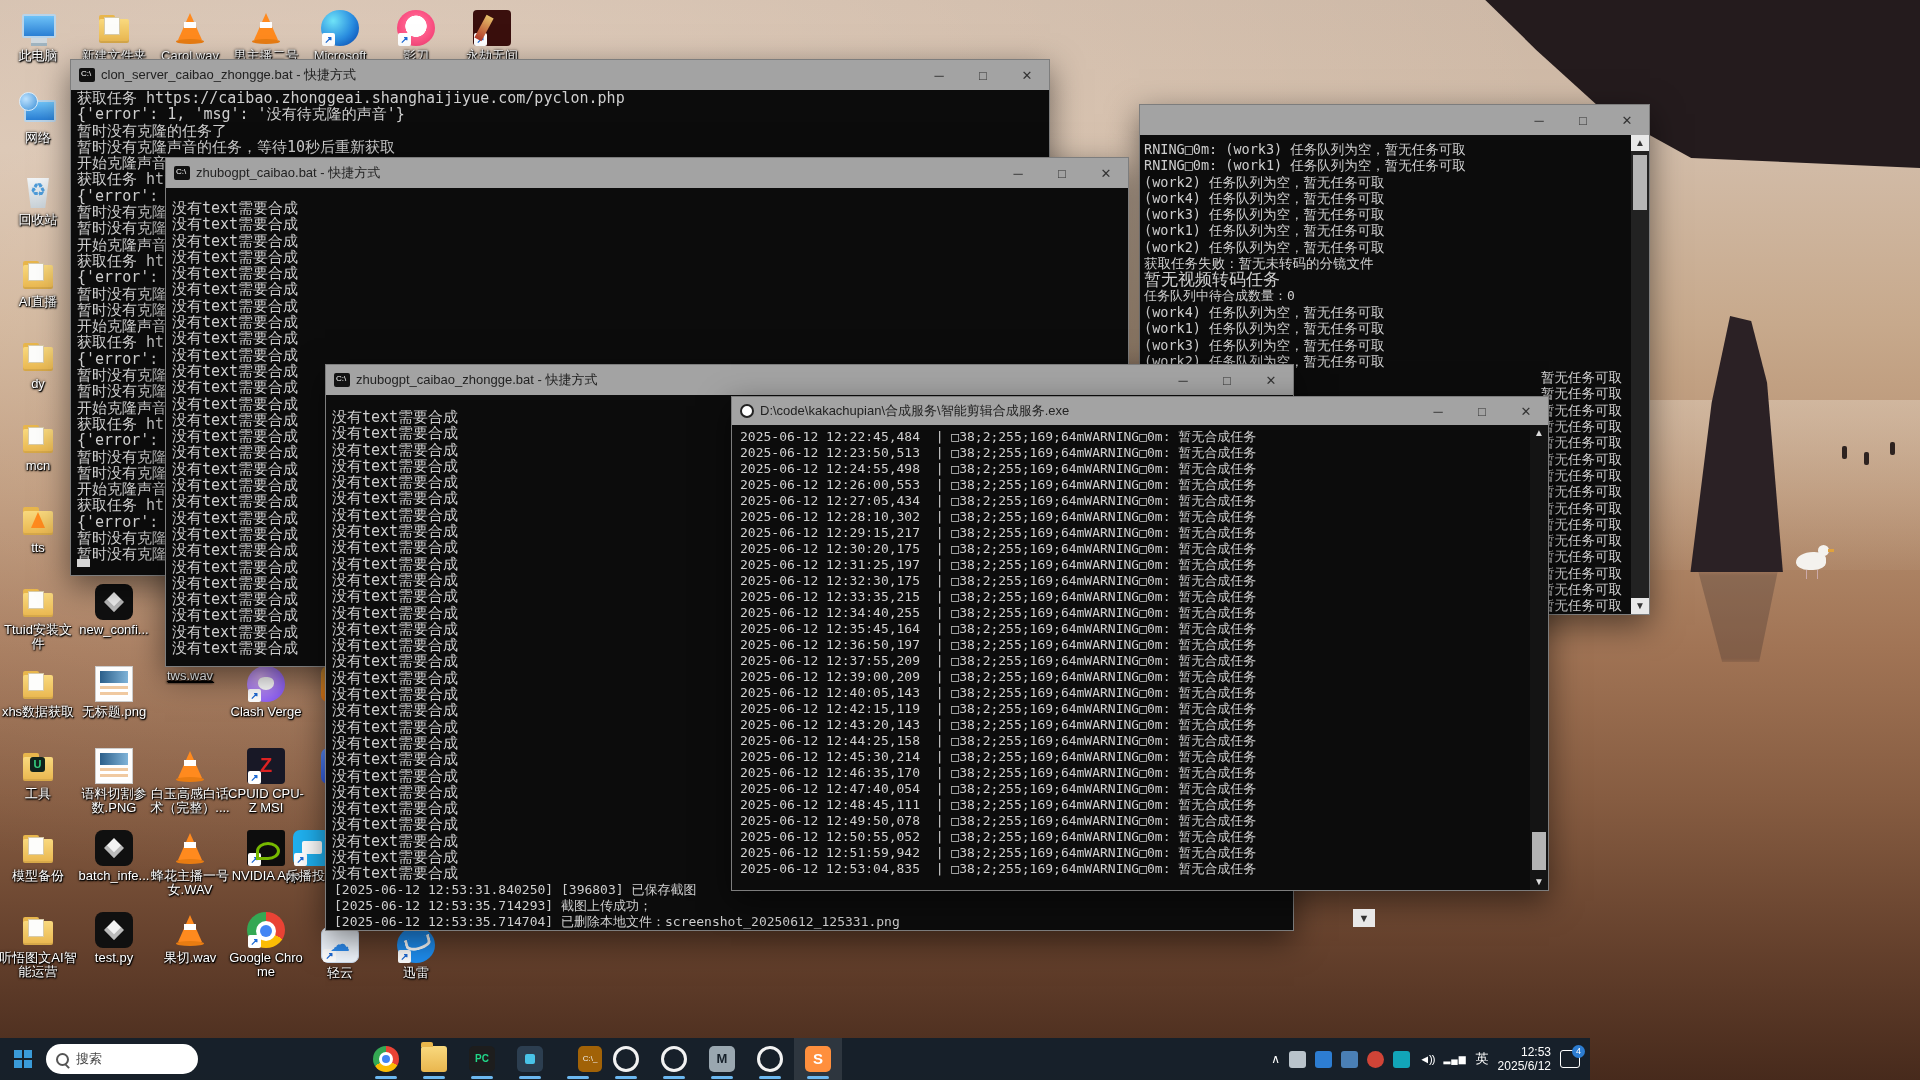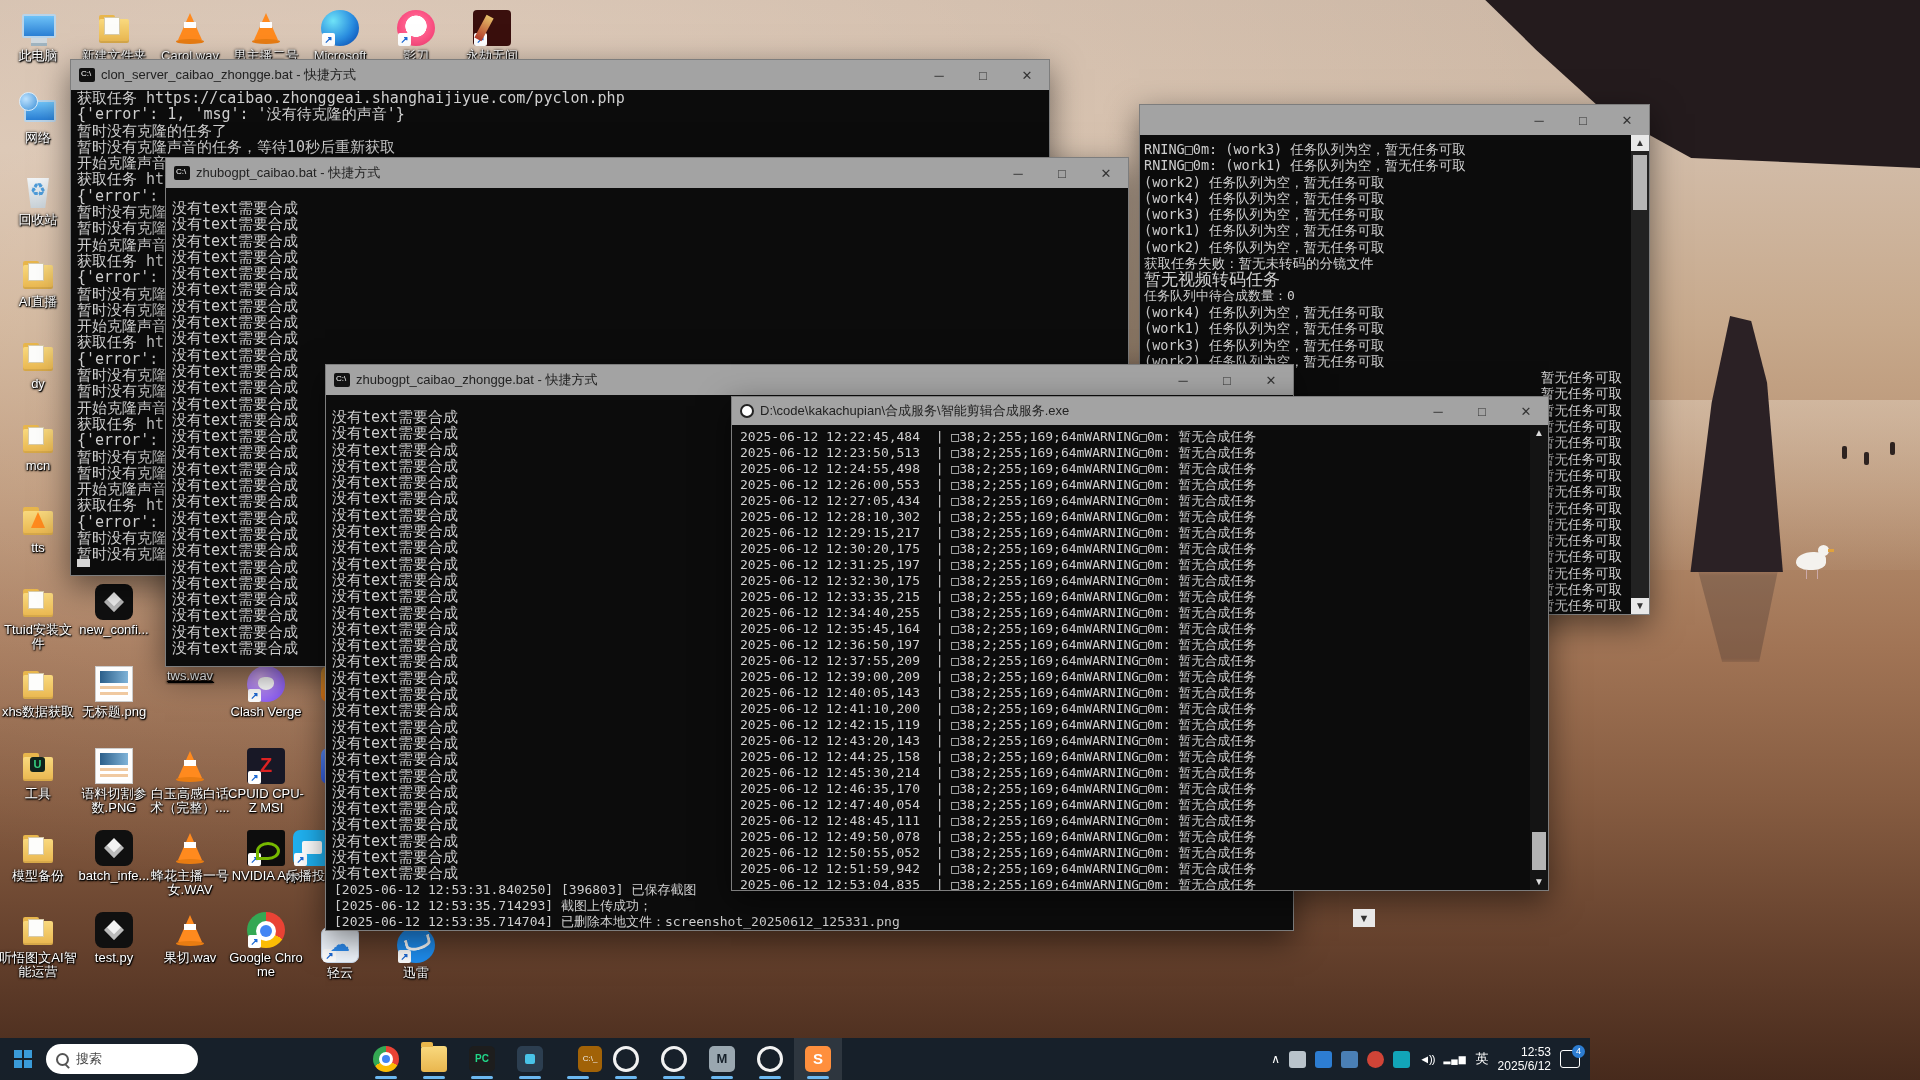--- a/index.html
+++ b/index.html
@@ -537,21 +537,20 @@
         <div class="mline">2025-06-12 12:30:20,175  | □38;2;255;169;64mWARNING□0m: 暂无合成任务</div>
         <div class="mline">2025-06-12 12:31:25,197  | □38;2;255;169;64mWARNING□0m: 暂无合成任务</div>
         <div class="mline">2025-06-12 12:32:30,175  | □38;2;255;169;64mWARNING□0m: 暂无合成任务</div>
         <div class="mline">2025-06-12 12:33:35,215  | □38;2;255;169;64mWARNING□0m: 暂无合成任务</div>
         <div class="mline">2025-06-12 12:34:40,255  | □38;2;255;169;64mWARNING□0m: 暂无合成任务</div>
         <div class="mline">2025-06-12 12:35:45,164  | □38;2;255;169;64mWARNING□0m: 暂无合成任务</div>
         <div class="mline">2025-06-12 12:36:50,197  | □38;2;255;169;64mWARNING□0m: 暂无合成任务</div>
         <div class="mline">2025-06-12 12:37:55,209  | □38;2;255;169;64mWARNING□0m: 暂无合成任务</div>
         <div class="mline">2025-06-12 12:39:00,209  | □38;2;255;169;64mWARNING□0m: 暂无合成任务</div>
         <div class="mline">2025-06-12 12:40:05,143  | □38;2;255;169;64mWARNING□0m: 暂无合成任务</div>
-        <div class="mline">2025-06-12 12:41:10,200  | □38;2;255;169;64mWARNING□0m: 暂无合成任务</div>
         <div class="mline">2025-06-12 12:42:15,119  | □38;2;255;169;64mWARNING□0m: 暂无合成任务</div>
         <div class="mline">2025-06-12 12:43:20,143  | □38;2;255;169;64mWARNING□0m: 暂无合成任务</div>
         <div class="mline">2025-06-12 12:44:25,158  | □38;2;255;169;64mWARNING□0m: 暂无合成任务</div>
         <div class="mline">2025-06-12 12:45:30,214  | □38;2;255;169;64mWARNING□0m: 暂无合成任务</div>
         <div class="mline">2025-06-12 12:46:35,170  | □38;2;255;169;64mWARNING□0m: 暂无合成任务</div>
         <div class="mline">2025-06-12 12:47:40,054  | □38;2;255;169;64mWARNING□0m: 暂无合成任务</div>
         <div class="mline">2025-06-12 12:48:45,111  | □38;2;255;169;64mWARNING□0m: 暂无合成任务</div>
         <div class="mline">2025-06-12 12:49:50,078  | □38;2;255;169;64mWARNING□0m: 暂无合成任务</div>
         <div class="mline">2025-06-12 12:50:55,052  | □38;2;255;169;64mWARNING□0m: 暂无合成任务</div>
         <div class="mline">2025-06-12 12:51:59,942  | □38;2;255;169;64mWARNING□0m: 暂无合成任务</div>

